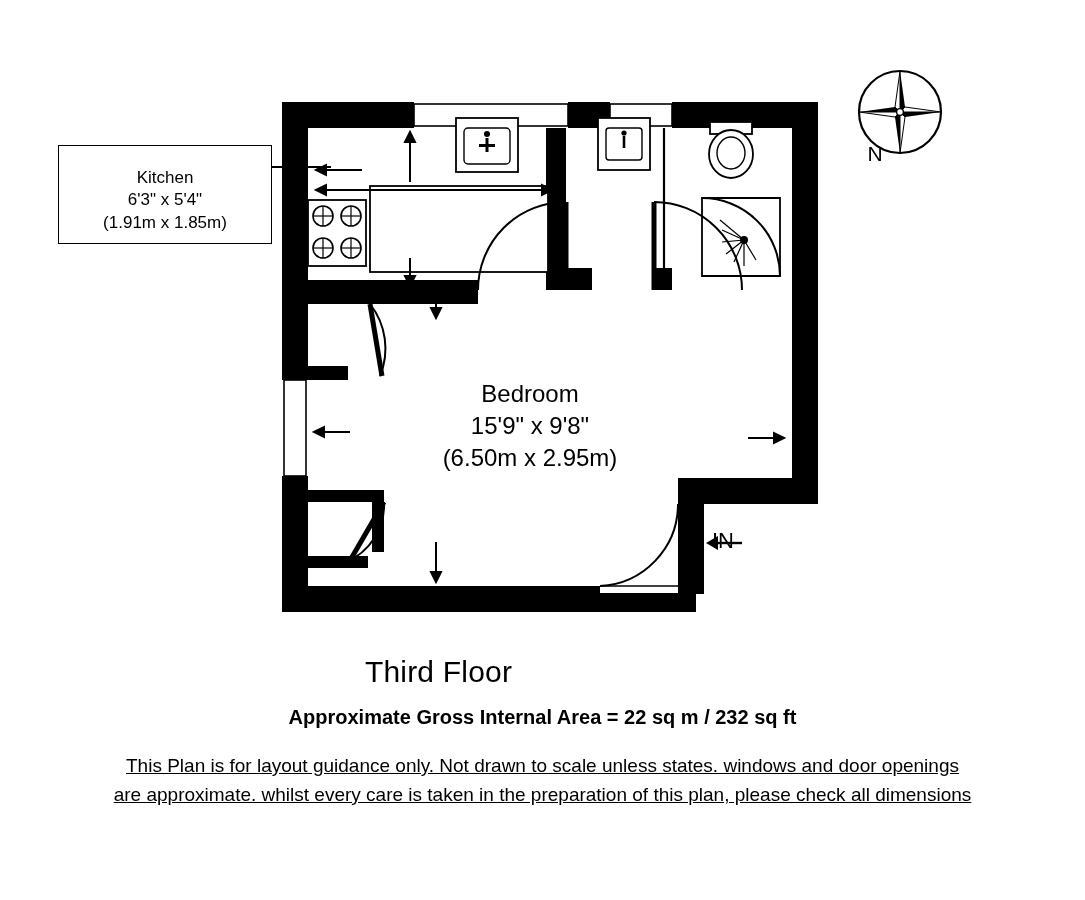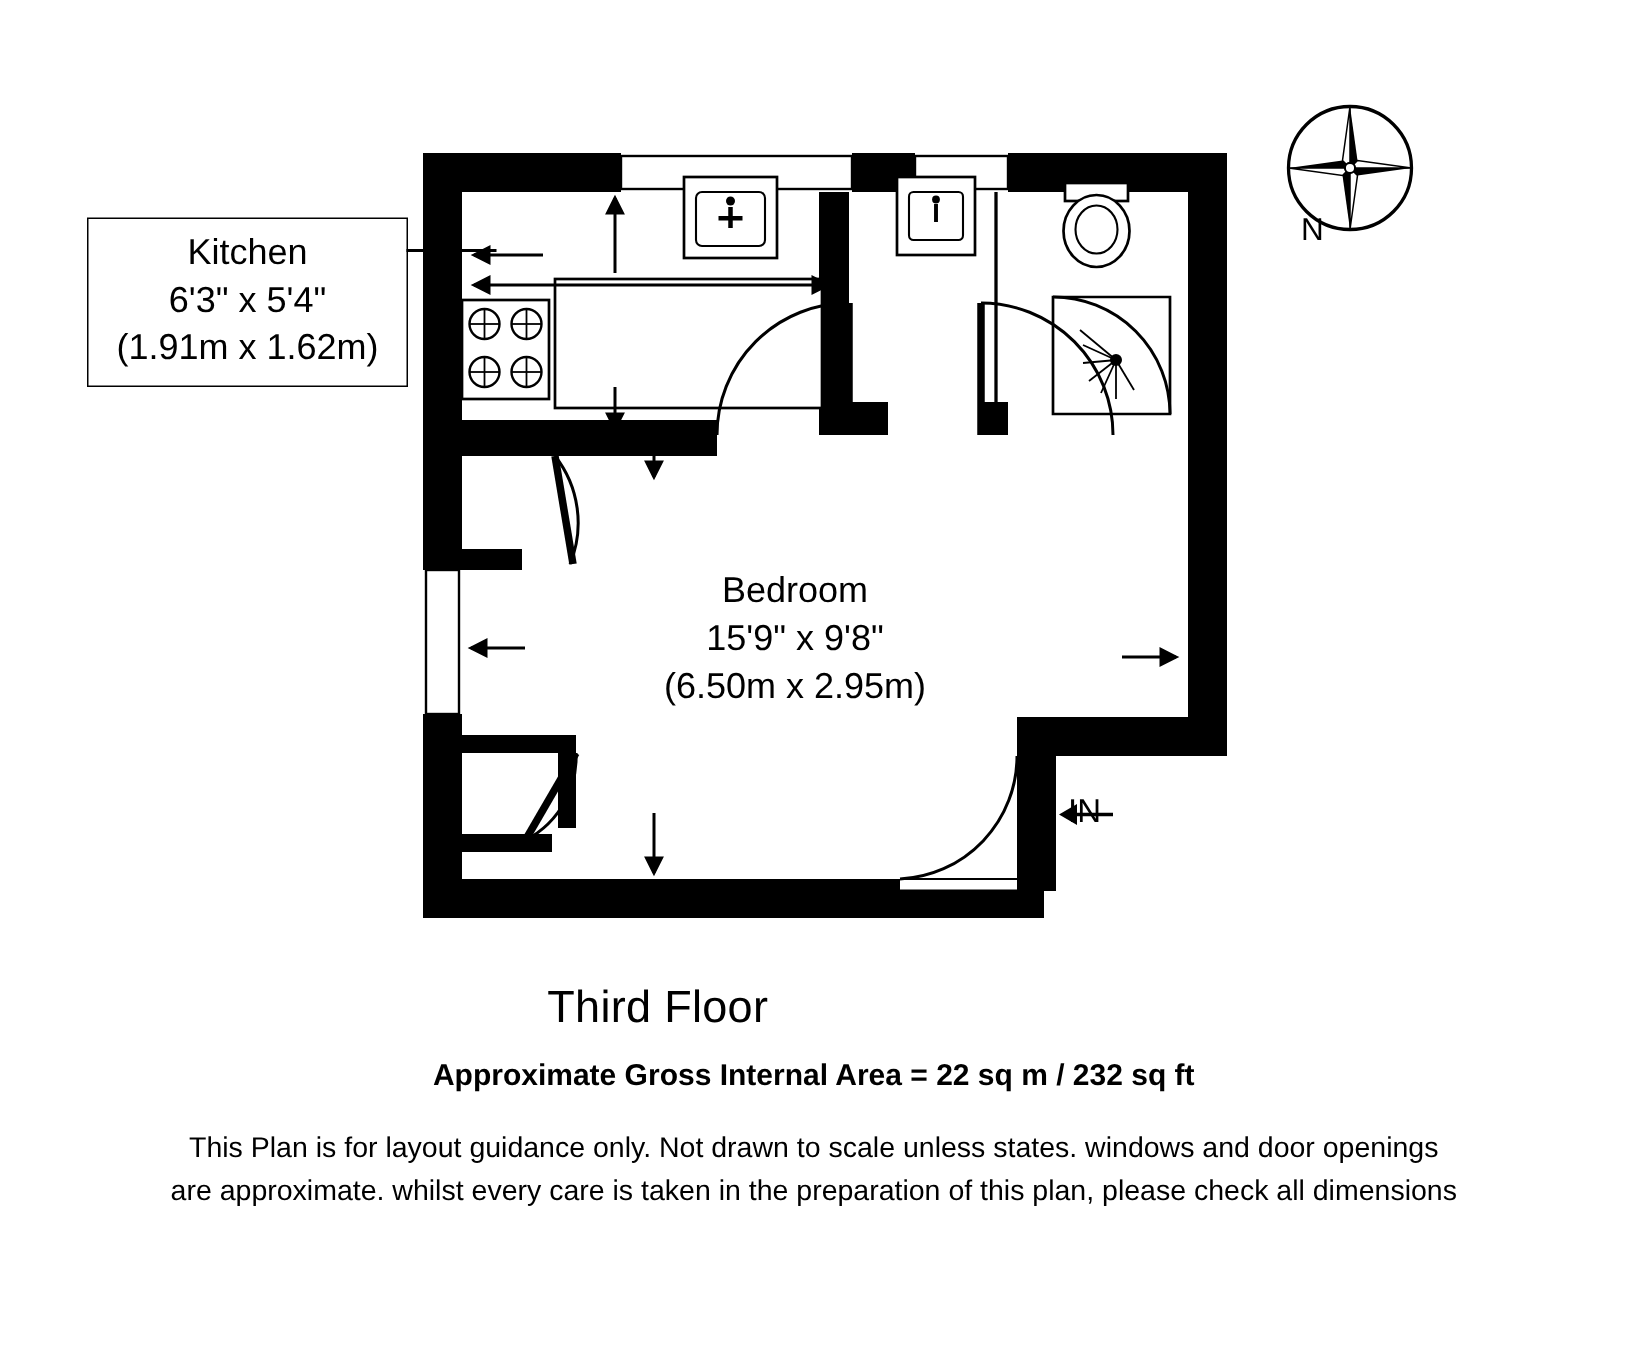--- a/index.html
+++ b/index.html
@@ -27,22 +27,22 @@
   .line { position: absolute; background: #000000; }
 
   
   .callout {
     position: absolute;
     border: 1px solid #000000;
     background: #ffffff;
     box-sizing: border-box;
     text-align: center;
     line-height: 1.32;
-    font-size: 24px;
-    padding: 7px 10px 9px 10px;
+    font-size: 17px;
+    padding: 21px 10px 9px 10px;
   }
   .callout div { white-space: nowrap; }
 
   
   .roomlabel {
     position: absolute;
     text-align: center;
     font-size: 24px;
     line-height: 1.34;
     white-space: nowrap;
@@ -63,21 +63,21 @@
     font-size: 20px;
     font-weight: bold;
   }
   .disclaimer {
     position: absolute;
     width: 1085px;
     text-align: center;
     font-size: 19px;
     line-height: 1.5;
   }
-  .disclaimer div { white-space: nowrap; }
+  .disclaimer div { white-space: nowrap; text-decoration: underline; }
 
   
   .compass-label {
     position: absolute;
     font-size: 21px;
     text-align: center;
     width: 40px;
   }
 
   
@@ -260,21 +260,21 @@
         <line x1="166" y1="452" x2="166" y2="492"></line>
         <polygon points="166,492 161,482 171,482"></polygon>
       </g>
 
     </svg>
   </div>
 
   <div class="callout" style="left:58px; top:145px; width:214px;">
     <div>Kitchen</div>
     <div>6'3" x 5'4"</div>
-    <div>(1.91m x 1.62m)</div>
+    <div>(1.91m x 1.85m)</div>
   </div>
 
   <div class="line" style="left:271px; top:166px; width:60px; height:2px;"></div>
 
   <div class="roomlabel" style="left:360px; top:378px; width:340px;">
     <div>Bedroom</div>
     <div>15'9" x 9'8"</div>
     <div>(6.50m x 2.95m)</div>
   </div>
 

